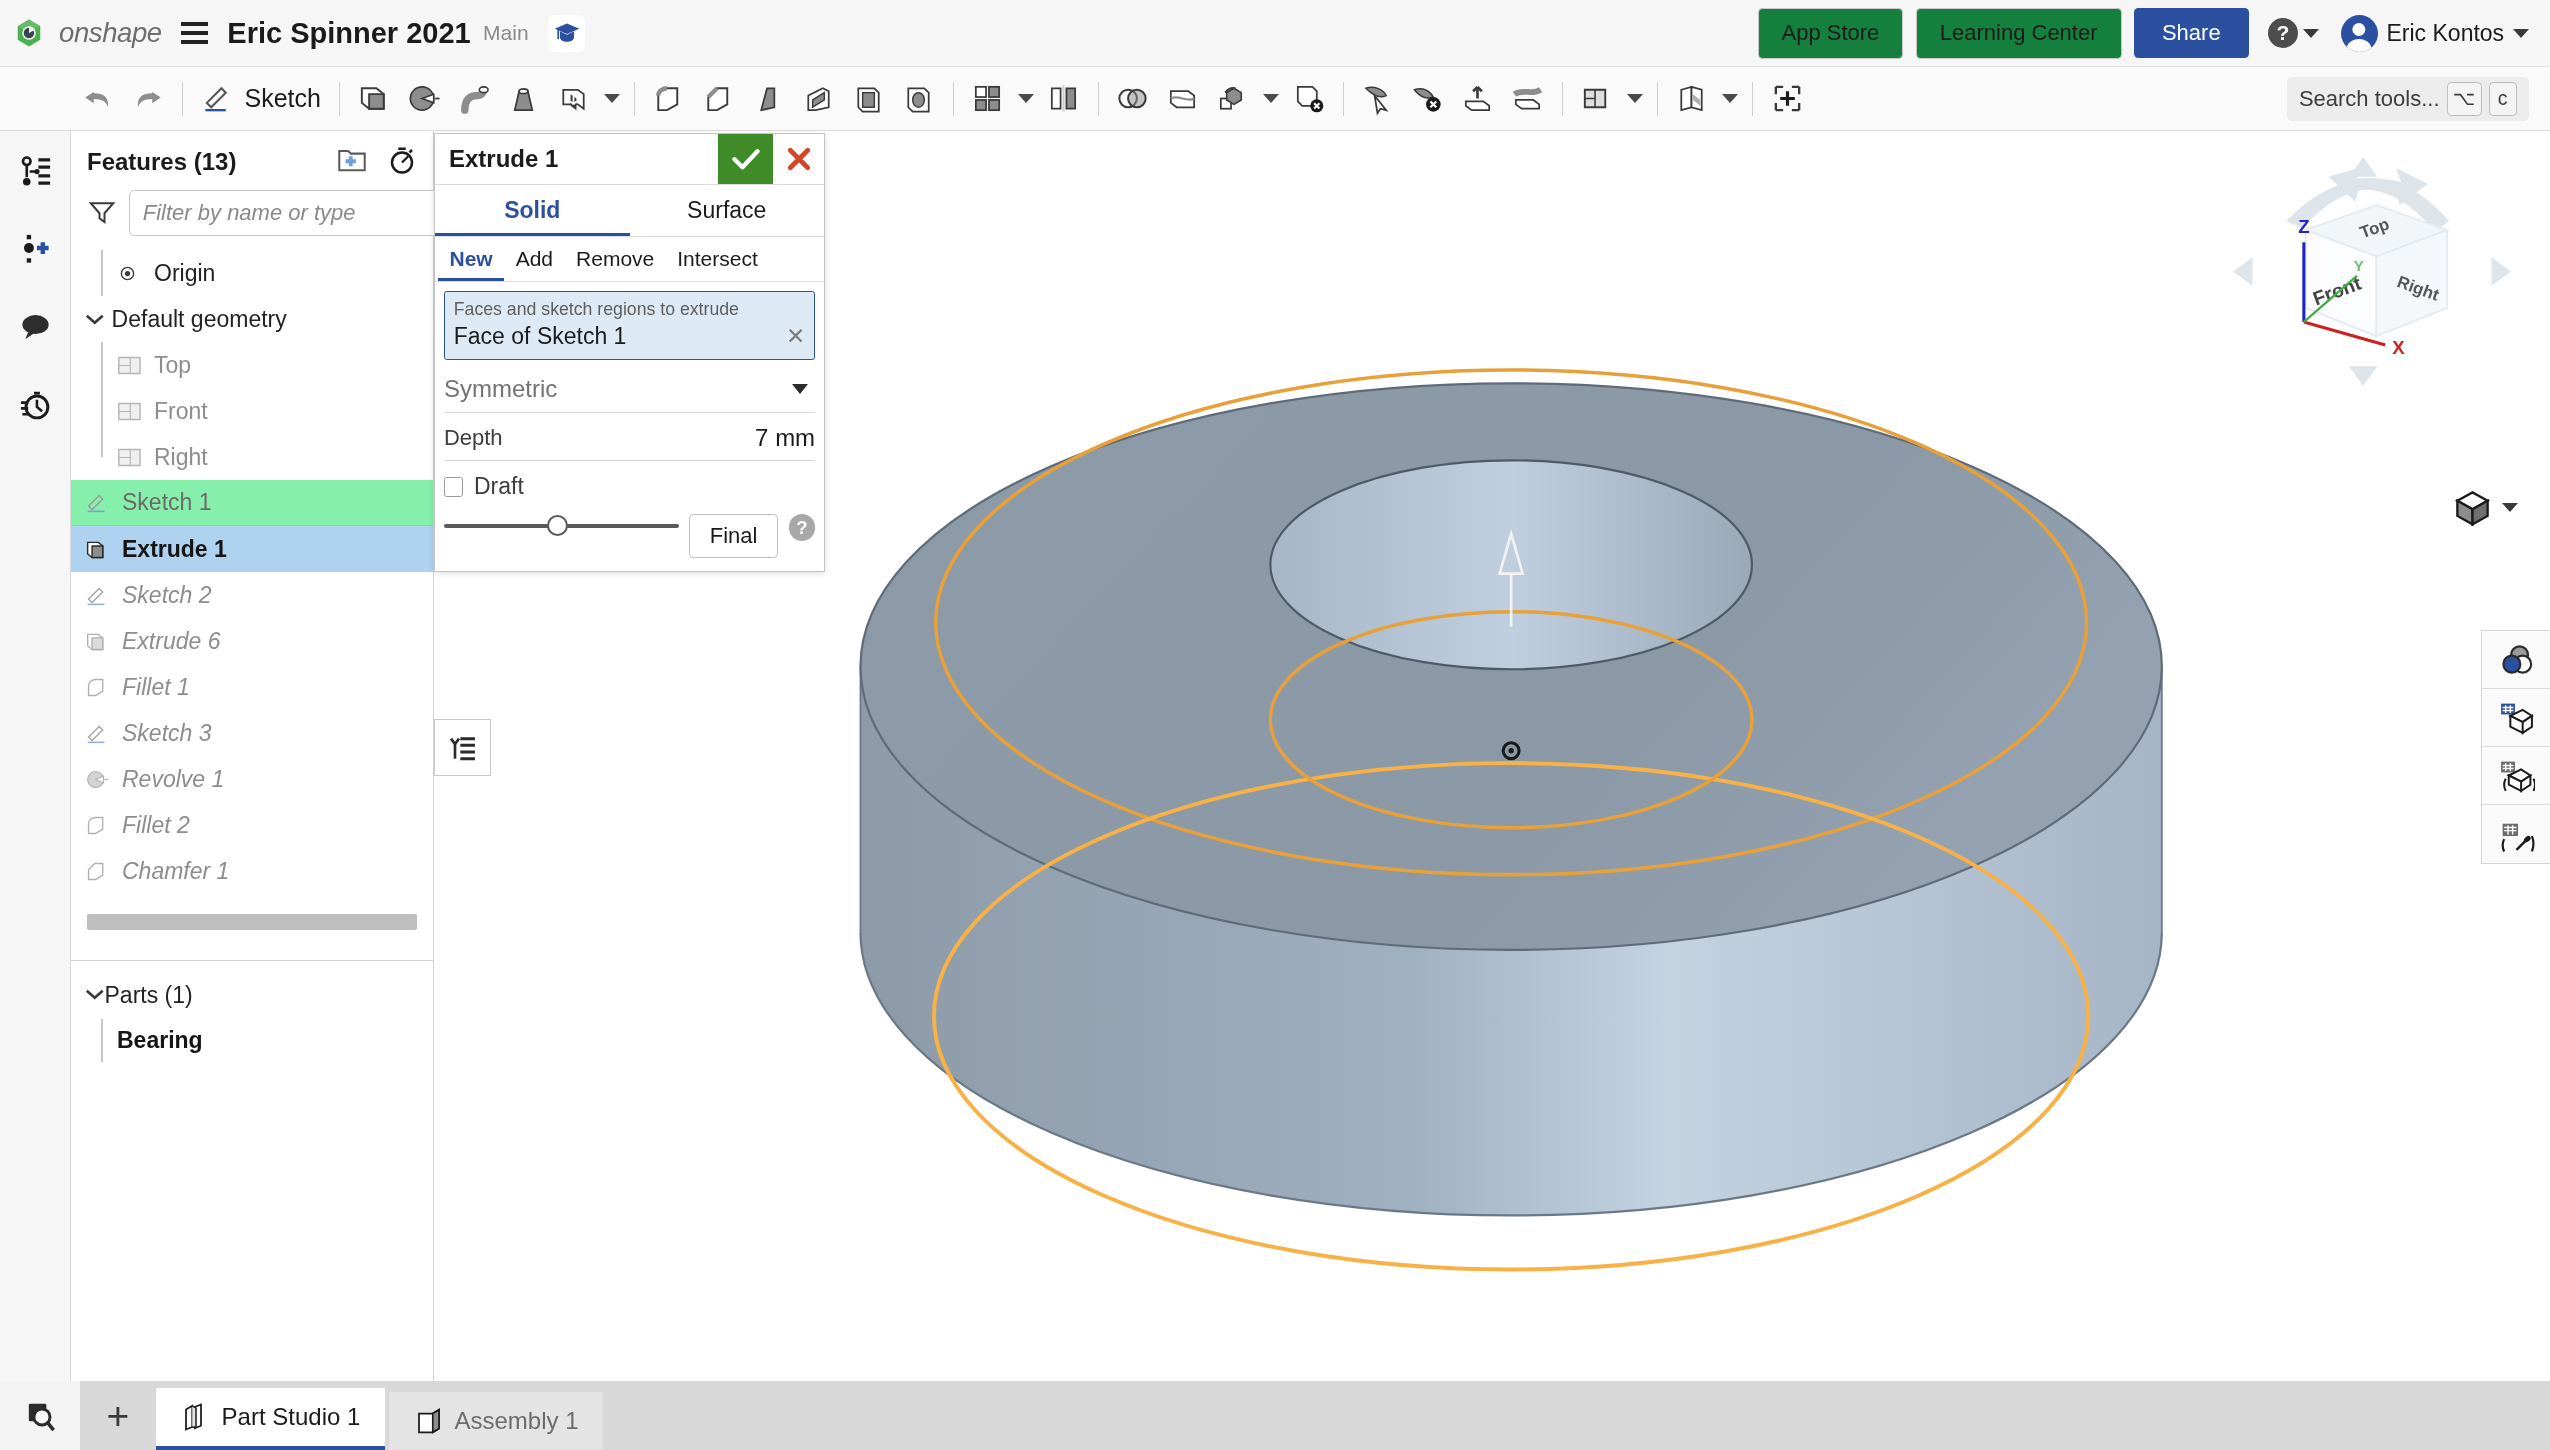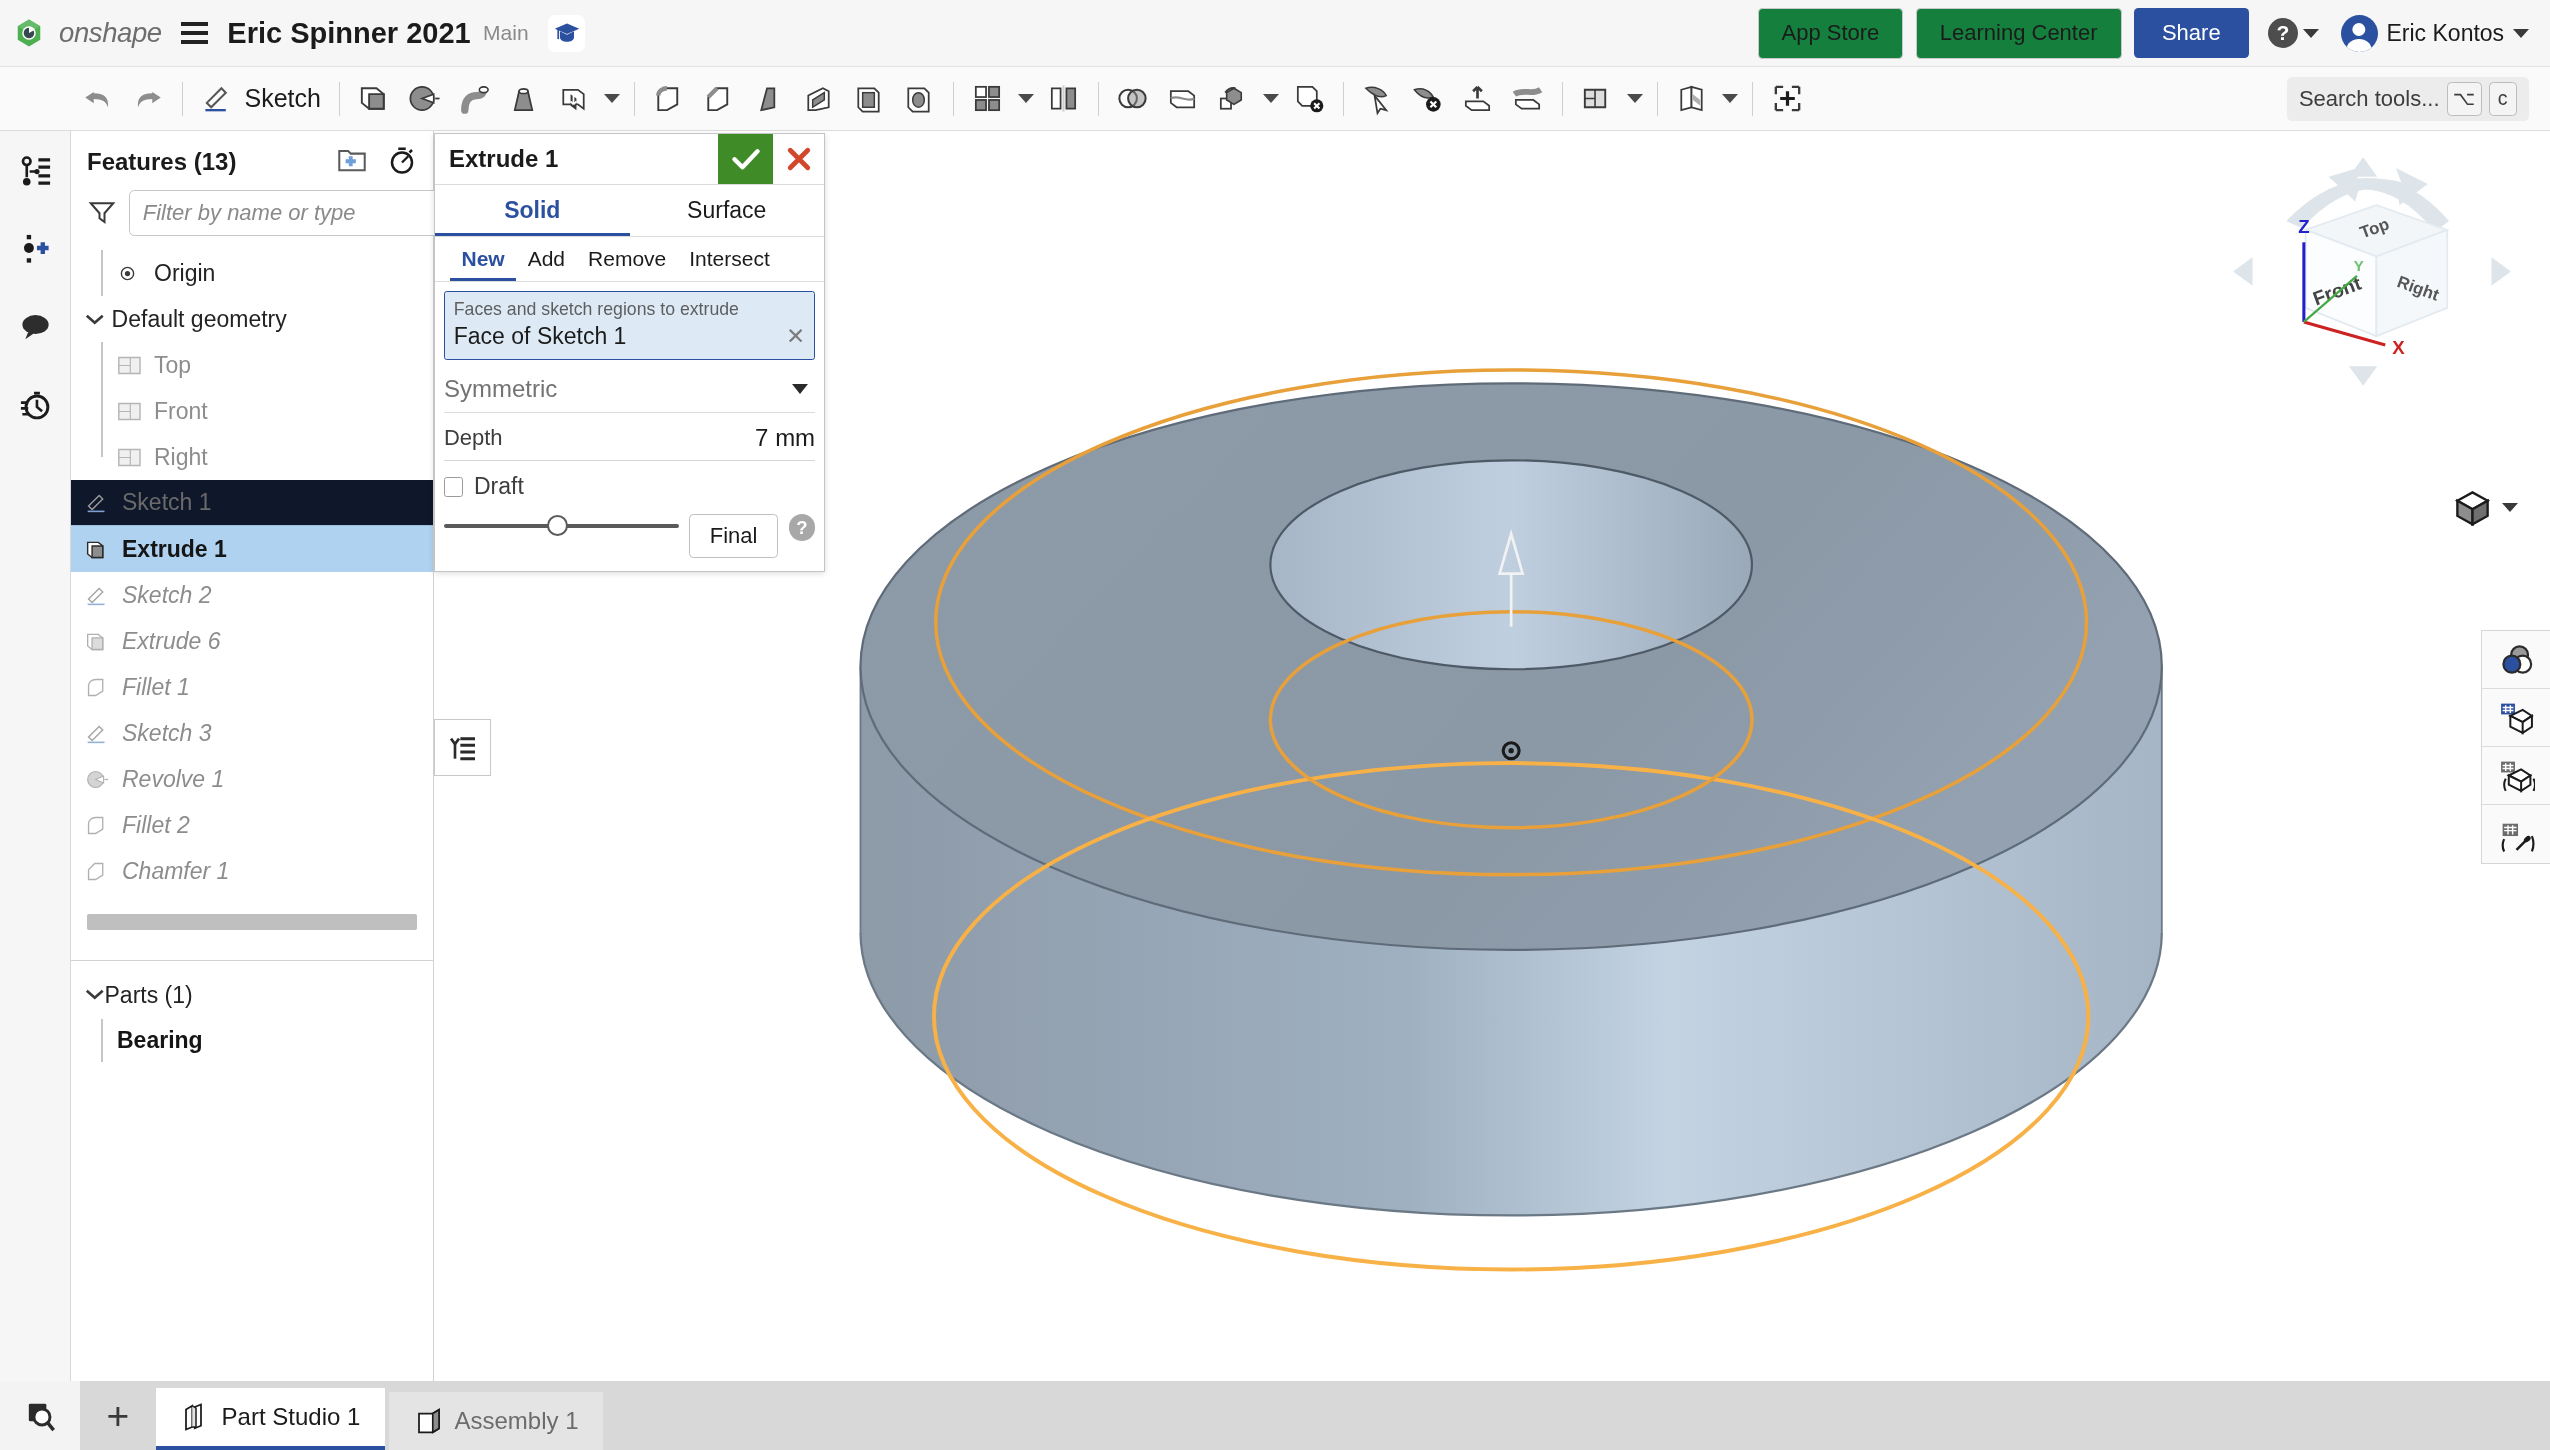--- a/index.html
+++ b/index.html
@@ -99,21 +99,21 @@
   .tree-label { font-size: 23px; color: #232323; }
   .tree-row.group .tree-label { color: #232323; }
   .tree-row.child { padding-left: 46px; }
   .tree-row.child::before {
     content: ""; position: absolute; left: 30px; top: 0; bottom: 0; width: 1.8px; background: #c6c6c6;
   }
   .tree-row.child.last::before { bottom: 50%; }
   .tree-row .ficon { width: 37px; display: flex; align-items: center; justify-content: flex-start; }
   .tree-row.muted .tree-label { color: #8d8d8d; }
   .tree-row.italic .tree-label { font-style: italic; color: #8d8d8d; }
-  .tree-row.sel-light { background: #0f172a; border-bottom: 0.9px solid #9dbfe0; }
+  .tree-row.sel-light { background: #86efac; border-bottom: 0.9px solid #9dbfe0; }
   .tree-row.sel-strong { background: #aed2f0; }
   .tree-row.sel-strong .tree-label { font-weight: bold; color: #151515; }
   .rollbar-wrap { padding: 19.5px 16px 16px 16px; }
   .rollbar { height: 16px; background: #bfbfbf; border-radius: 1.8px; }
   .tree-divider { height: 0.9px; background: #d2d2d2; margin-top: 14px; }
   .parts-sec { padding-top: 12.4px; }
   .parts-row { display: flex; align-items: center; height: 44px; padding-left: 14px; }
   .parts-title { font-size: 23px; color: #232323; }
   .part-item { display: flex; align-items: center; height: 46px; padding-left: 46px; position: relative; cursor: pointer; }
   .part-item::before { content: ""; position: absolute; left: 30px; top: 1.8px; height: 43px; width: 1.8px; background: #c6c6c6; }
@@ -124,21 +124,21 @@
     position: absolute; left: 434px; top: 133px; width: 391px;
     background: #fff; border: 0.9px solid #c4c4c4; box-shadow: 0 1.8px 6.2px rgba(0,0,0,0.14); z-index: 30;
   }
   .ed-head { display: flex; align-items: stretch; height: 51px; border-bottom: 0.9px solid #dcdcdc; }
   .ed-name { flex: 1; display: flex; align-items: center; padding-left: 14px; font-size: 24px; font-weight: bold; color: #1b1b1b; }
   .ed-ok { width: 55px; background: #3e8b28; display: flex; align-items: center; justify-content: center; cursor: pointer; }
   .ed-cancel { width: 51px; background: #fff; display: flex; align-items: center; justify-content: center; cursor: pointer; }
   .ed-tabs { display: flex; border-bottom: 0.9px solid #dcdcdc; justify-content: center; }
   .ed-tab { flex: 1; text-align: center; padding: 11.5px 0 9.7px; font-size: 23px; color: #1b1b1b; cursor: pointer; border-bottom: 3.5px solid transparent; }
   .ed-tab.active { color: #2c50a0; font-weight: bold; border-bottom-color: #2c50a0; }
-  .ed-ops { display: flex; border-bottom: 0.9px solid #dcdcdc; padding: 0 15px; }
+  .ed-ops { display: flex; border-bottom: 0.9px solid #dcdcdc; padding: 0 3px; }
   .ed-op { padding: 9.7px 11.5px 7px; font-size: 21px; color: #1b1b1b; cursor: pointer; border-bottom: 3.5px solid transparent; }
   .ed-op.active { color: #2c50a0; font-weight: bold; border-bottom-color: #2c50a0; }
   .ed-body { padding: 8.9px 8.9px 12.4px 8.9px; }
   .sel-box { border: 1.8px solid #2c50a0; background: #ddeaf6; border-radius: 2.7px; padding: 7px 8.9px 8.9px 8.9px; }
   .sel-box-hint { font-size: 17.7px; color: #5e5e5e; margin-bottom: 3.5px; }
   .sel-chip { display: flex; align-items: center; }
   .sel-chip-text { font-size: 23px; color: #1b1b1b; }
   .sel-chip-x { margin-left: auto; font-size: 23px; color: #7c7c7c; cursor: pointer; }
   .ed-select { display: flex; align-items: center; height: 48px; border-bottom: 0.9px solid #dcdcdc; margin-top: 5.3px; cursor: pointer; }
   .ed-select span { font-size: 24px; color: #737373; }

